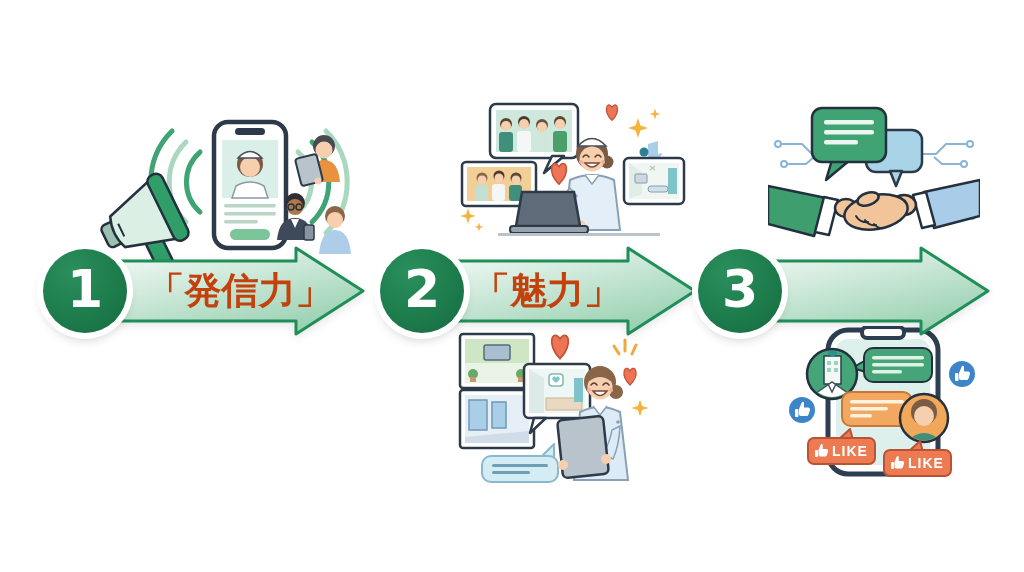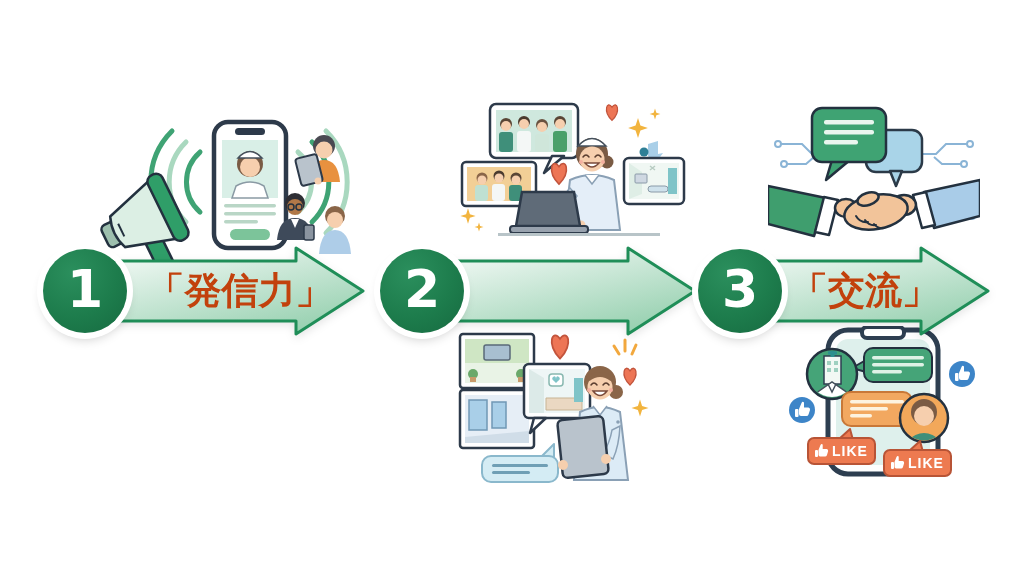--- a/index.html
+++ b/index.html
@@ -354,21 +354,21 @@
     <defs>
         <linearGradient id="ag3" x1="0" y1="0" x2="0.75" y2="1.1">
       <stop offset="0" stop-color="#fbfdfc"></stop>
           <stop offset="1" stop-color="#8fcdaa"></stop>
     </linearGradient>
       </defs>
     <polygon points="2,16 198,16 198,3 265,46 198,89 198,76 2,76" fill="url(#ag3)" stroke="#1f8e58" stroke-width="3" stroke-linejoin="round"></polygon>
   </svg>
 
   <div class="step-label" style="left:140px;top:262px;width:200px;">「発信力」</div>
-  <div class="step-label" style="left:765px;top:262px;width:200px;">「交流」</div>
+  <div class="step-label" style="left:447px;top:262px;width:200px;">「魅力」</div>
 
   <div class="step-circle" style="left:43px;top:249px;">
     <span>1</span>
   </div>
   <div class="step-circle" style="left:380px;top:249px;">
     <span>2</span>
   </div>
   <div class="step-circle" style="left:698px;top:249px;">
     <span>3</span>
   </div>

